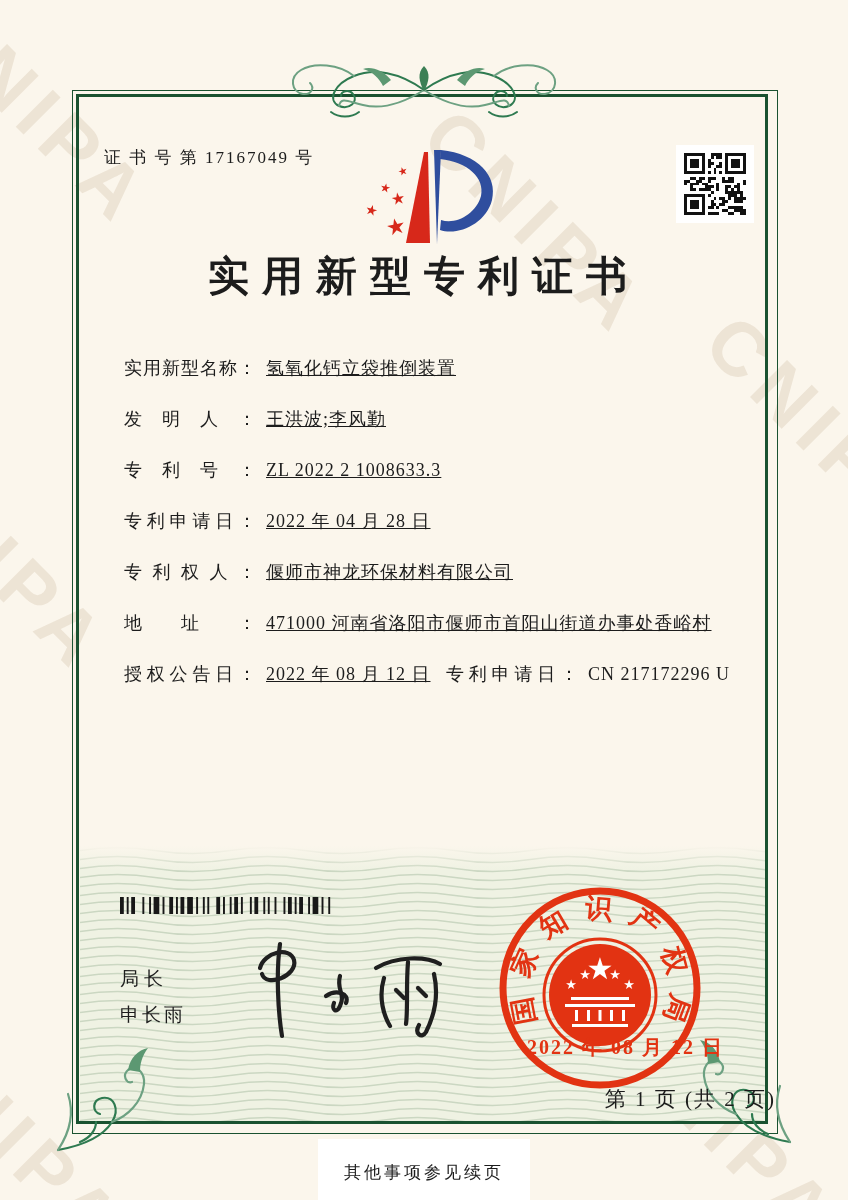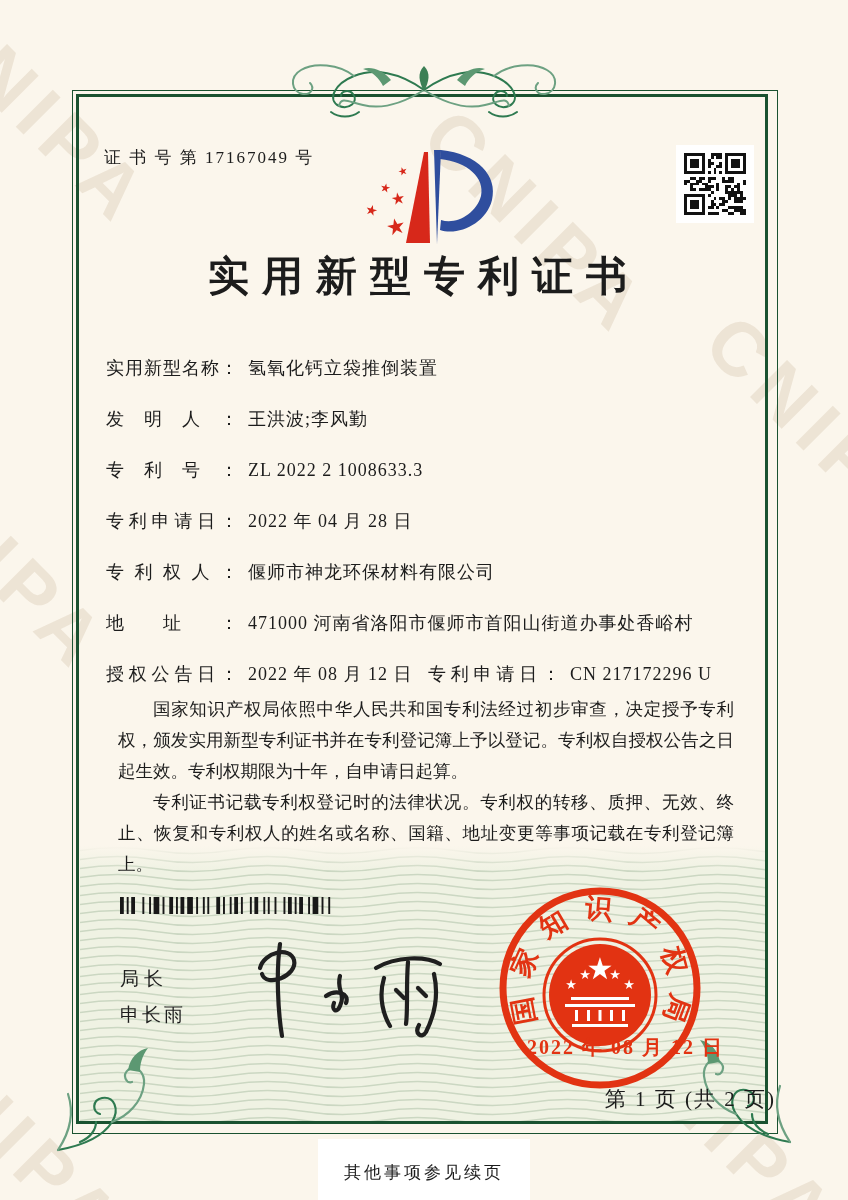--- a/index.html
+++ b/index.html
@@ -36,21 +36,21 @@
   .logo .s2{left:40px;top:44px;font-size:12px;transform:rotate(12deg);}
   .logo .s3{left:51px;top:53px;font-size:16px;transform:rotate(-10deg);}
   .logo .s4{left:25px;top:66px;font-size:14px;transform:rotate(15deg);}
   .logo .s5{left:46px;top:78px;font-size:22px;transform:rotate(-12deg);}
   .qr-wrap{position:absolute;left:676px;top:145px;width:78px;height:78px;background:#ffffff;
            z-index:4;display:flex;align-items:center;justify-content:center;}
   .qr-wrap svg{width:62px;height:62px;}
   .title{position:absolute;left:0;top:249px;width:100%;text-align:center;font-size:41px;
          font-weight:bold;letter-spacing:13px;z-index:4;}
   
-  .row{position:absolute;left:106px;font-size:18px;z-index:4;white-space:nowrap;}
+  .row{position:absolute;left:124px;font-size:18px;z-index:4;white-space:nowrap;text-decoration:underline;}
   .lbl{display:inline-block;width:132px;text-align:justify;text-align-last:justify;}
   .val{margin-left:10px;letter-spacing:1px;}
   .pair2{position:absolute;left:322px;top:0;}
   .r1{top:356px;}.r2{top:407px;}.r3{top:458px;}.r4{top:509px;}
   .r5{top:560px;}.r6{top:611px;}.r7{top:662px;}
   
   .body-text{position:absolute;left:118px;top:694px;width:616px;z-index:4;
              font-size:17.5px;line-height:31px;text-align:justify;}
   .body-text p{margin:0;text-indent:2em;}
   
@@ -296,24 +296,20 @@
   <div class="row r6">
     <span class="lbl">地址：</span><span class="val">471000 河南省洛阳市偃师市首阳山街道办事处香峪村</span>
   </div>
   <div class="row r7">
     <span class="lbl">授权公告日：</span><span class="val">2022 年 08 月 12 日</span>
     <span class="pair2">
       <span class="lbl">专利申请日：</span><span class="val">CN 217172296 U</span>
     </span>
   </div>
 
-  <div class="body-text">
-    <p>国家知识产权局依照中华人民共和国专利法经过初步审查，决定授予专利权，颁发实用新型专利证书并在专利登记簿上予以登记。专利权自授权公告之日起生效。专利权期限为十年，自申请日起算。</p>
-    <p>专利证书记载专利权登记时的法律状况。专利权的转移、质押、无效、终止、恢复和专利权人的姓名或名称、国籍、地址变更等事项记载在专利登记簿上。</p>
-  </div>
 
   <svg class="barcode" id="barcode-svg" width="215" height="17" viewBox="0 0 215 17">
       <rect x="0.00" y="0" width="3.81" height="17" fill="#181818"></rect>
       <rect x="6.72" y="0" width="1.90" height="17" fill="#181818"></rect>
       <rect x="11.20" y="0" width="3.81" height="17" fill="#181818"></rect>
       <rect x="22.40" y="0" width="1.90" height="17" fill="#181818"></rect>
       <rect x="29.11" y="0" width="1.90" height="17" fill="#181818"></rect>
       <rect x="33.59" y="0" width="5.71" height="17" fill="#181818"></rect>
       <rect x="42.55" y="0" width="1.90" height="17" fill="#181818"></rect>
       <rect x="49.27" y="0" width="3.81" height="17" fill="#181818"></rect>

